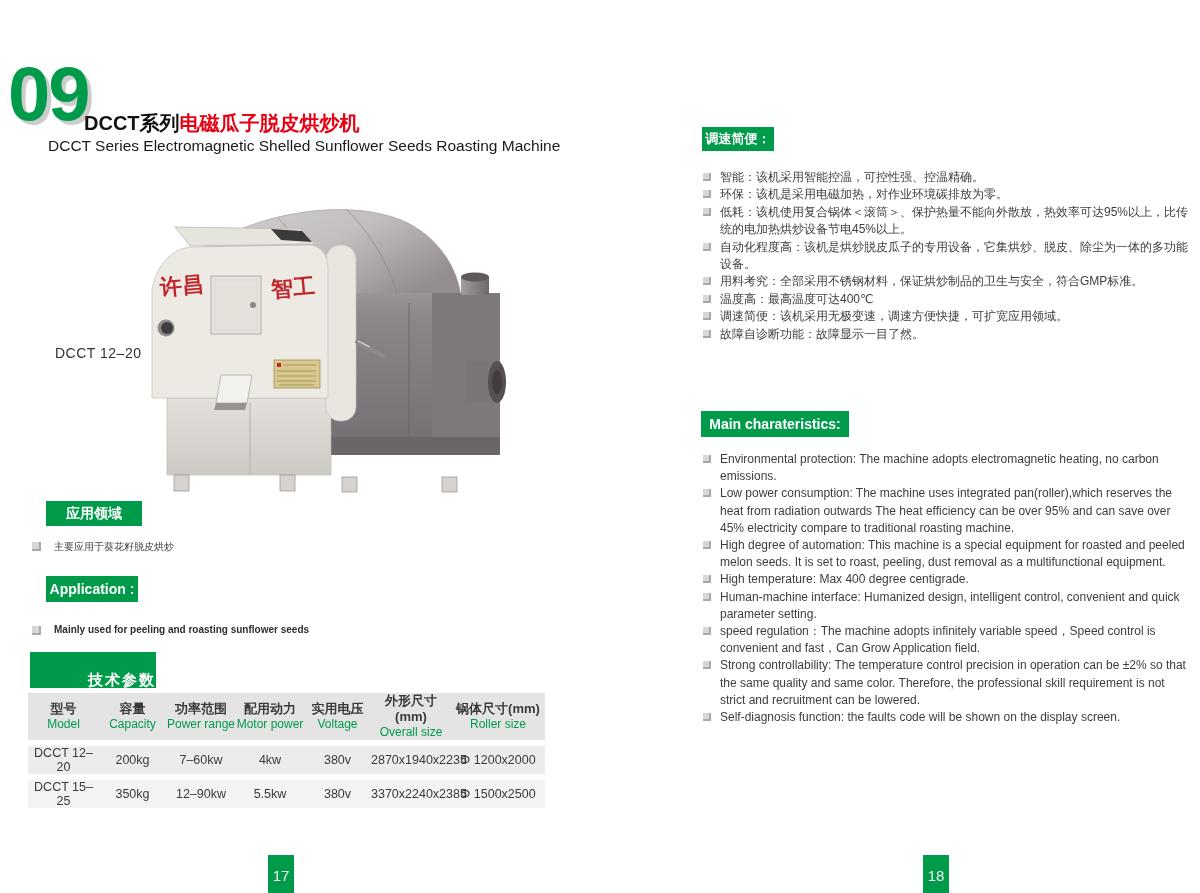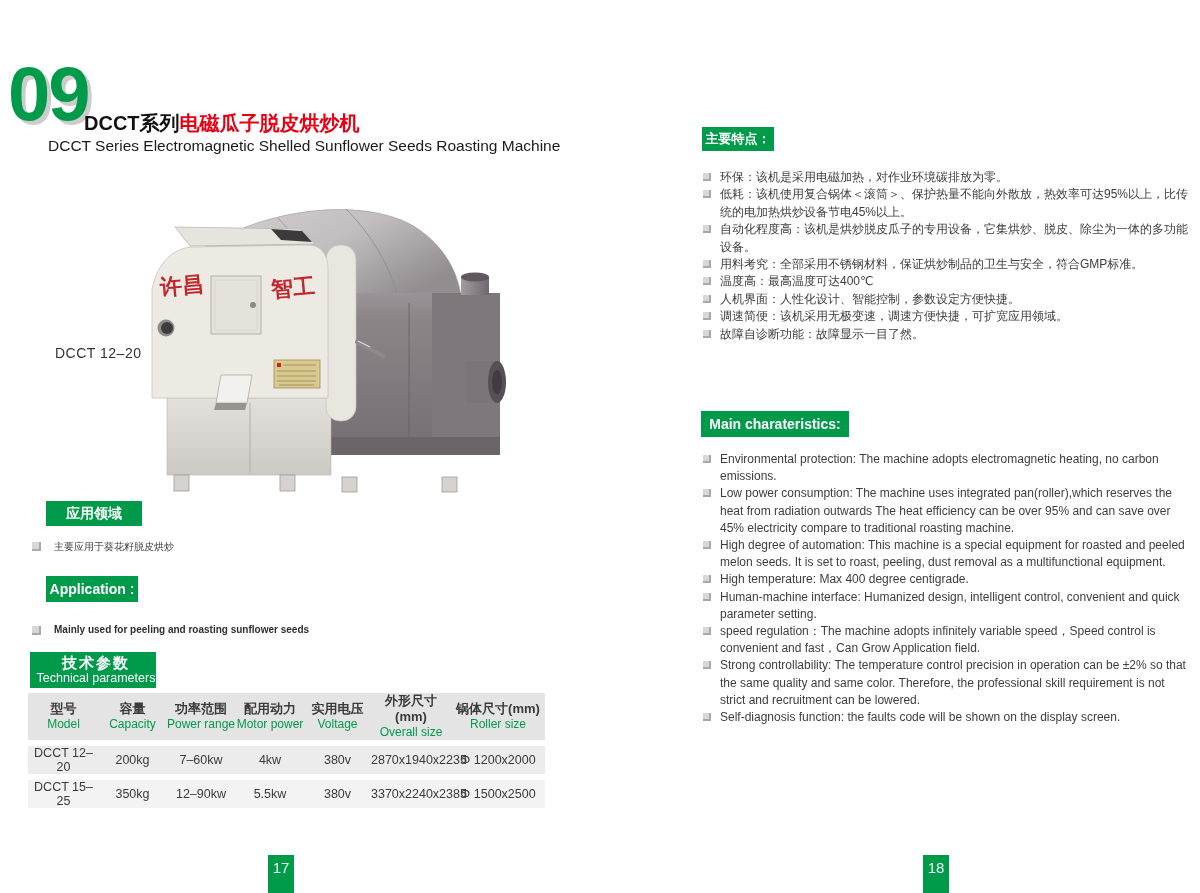--- a/index.html
+++ b/index.html
@@ -22,21 +22,21 @@
   .machine-wrap { position:absolute; left:130px; top:185px; width:480px; height:315px; }
   .machine-label { position:absolute; left:55px; top:345px; font-size:14px; color:#333; letter-spacing:.5px; }
 
   
   .badge {
     display:inline-block; background:#009B4A; color:#fff;
     font-weight:700; text-align:center;
   }
   .badge-app-zh { position:absolute; left:46px; top:501px; width:96px; height:25px; font-size:14px; line-height:25px; }
   .badge-app-en { position:absolute; left:46px; top:576px; width:92px; height:26px; font-size:14px; line-height:26px; }
-  .badge-tech   { position:absolute; left:30px; top:652px; width:126px; height:36px; text-align:center; padding:2px 0 0 6px; }
+  .badge-tech   { position:absolute; left:30px; top:652px; width:126px; height:36px; text-align:right; padding:19px 0 0 6px; }
   .badge-tech .zh { font-size:15px; font-weight:700; letter-spacing:2px; line-height:17px; }
   .badge-tech .en { font-size:12.5px; font-weight:400; line-height:15px; }
   .badge-feat-zh { position:absolute; left:702px; top:127px; width:72px; height:24px; font-size:13px; line-height:24px; }
   .badge-feat-en { position:absolute; left:701px; top:411px; width:148px; height:26px; font-size:14px; line-height:26px; }
 
   
   .app-item { position:absolute; left:32px; font-size:10px; color:#3d3d3d; }
   .app-item .sq { position:absolute; left:0; top:2px; }
   .app-item .txt { margin-left:22px; }
   .app-item-zh { top:540px; }
@@ -61,21 +61,21 @@
   .feat-list li { position:relative; padding-left:17px; font-size:12px; line-height:17.4px; color:#3d3d3d; }
   .feat-list li .sq { position:absolute; left:0; top:4px; width:8px; height:8px; }
   .feat-zh { top:169px; }
   .feat-en { top:451px; }
   .feat-en li { line-height:17.2px; }
 
   
   .pageno {
     position:absolute; top:855px; width:26px; height:38px;
     background:#009B4A; color:#f2f2f2; font-size:15px;
-    text-align:center; padding-top:4px;
+    text-align:center; padding-top:12px;
   }
   .pageno-17 { left:268px; }
   .pageno-18 { left:923px; }
 </style>
 </head>
 <body>
 
 <div class="page">
 
   <div class="section-number">09</div>
@@ -242,29 +242,29 @@
       <td>350kg</td>
       <td>12–90kw</td>
       <td>5.5kw</td>
       <td>380v</td>
       <td>3370x2240x2385</td>
       <td>Φ 1500x2500</td>
     </tr>
   </tbody>
     </table>
 
-  <div class="badge badge-feat-zh">主要特点：</div>
+  <div class="badge badge-feat-zh">调速简便：</div>
 
   <ul class="feat-list feat-zh">
+    <li><span class="sq"></span><span>智能：该机采用智能控温，可控性强、控温精确。</span></li>
     <li><span class="sq"></span><span>环保：该机是采用电磁加热，对作业环境碳排放为零。</span></li>
     <li><span class="sq"></span><span>低耗：该机使用复合锅体＜滚筒＞、保护热量不能向外散放，热效率可达95%以上，比传统的电加热烘炒设备节电45%以上。</span></li>
     <li><span class="sq"></span><span>自动化程度高：该机是烘炒脱皮瓜子的专用设备，它集烘炒、脱皮、除尘为一体的多功能设备。</span></li>
     <li><span class="sq"></span><span>用料考究：全部采用不锈钢材料，保证烘炒制品的卫生与安全，符合GMP标准。</span></li>
     <li><span class="sq"></span><span>温度高：最高温度可达400℃</span></li>
-    <li><span class="sq"></span><span>人机界面：人性化设计、智能控制，参数设定方便快捷。</span></li>
     <li><span class="sq"></span><span>调速简便：该机采用无极变速，调速方便快捷，可扩宽应用领域。</span></li>
     <li><span class="sq"></span><span>故障自诊断功能：故障显示一目了然。</span></li>
   </ul>
 
   <div class="badge badge-feat-en">Main charateristics:</div>
 
   <ul class="feat-list feat-en">
     <li><span class="sq"></span><span>Environmental protection: The machine adopts electromagnetic heating, no carbon emissions.</span></li>
     <li><span class="sq"></span><span>Low power consumption: The machine uses integrated pan(roller),which reserves the heat from radiation outwards The heat efficiency can be over 95% and can save over 45% electricity compare to traditional roasting machine.</span></li>
     <li><span class="sq"></span><span>High degree of automation: This machine is a special equipment for roasted and peeled melon seeds. It is set to roast, peeling, dust removal as a multifunctional equipment.</span></li>

